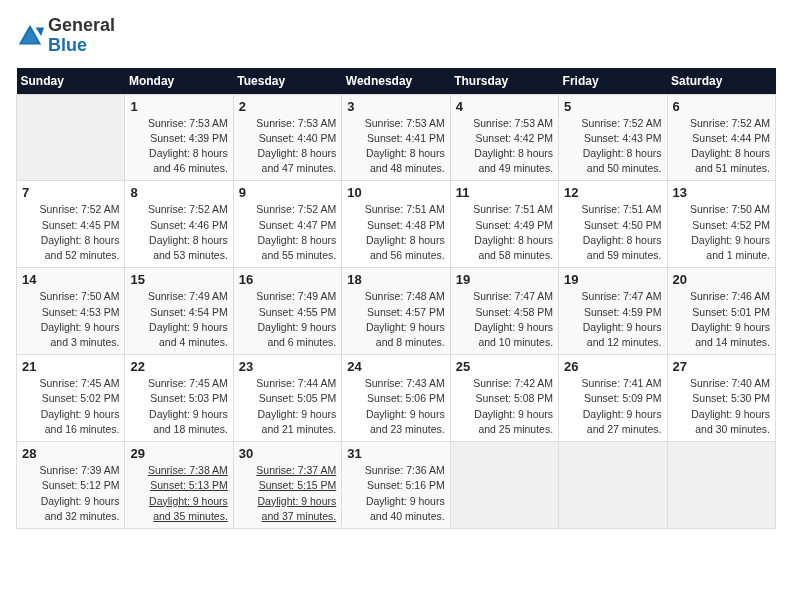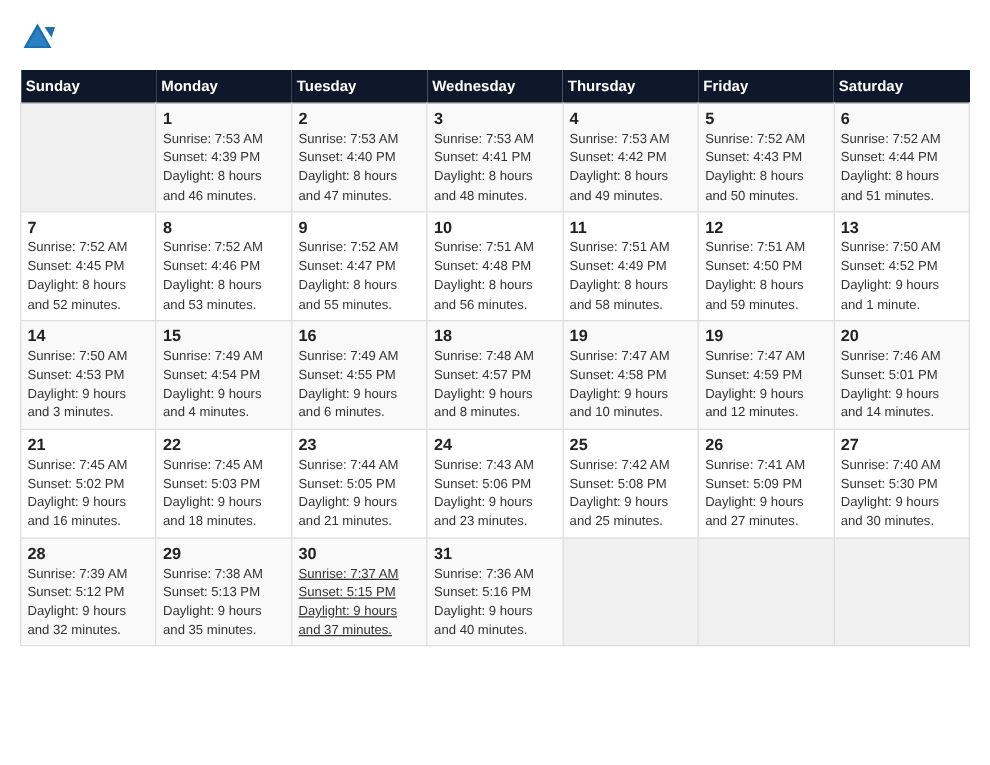--- a/index.html
+++ b/index.html
@@ -74,35 +74,40 @@
     .day-number {
       font-size: 13px;
       font-weight: bold;
       color: #222;
       margin-bottom: 2px;
     }
     .day-info {
       color: #333;
       line-height: 1.45;
       font-size: 10.5px;
+      text-align: right;
     }
     .empty-cell {
       background: #f0f0f0 !important;
     }
   </style>
 </head>
 <body>
 
 <div class="header-row">
   <div class="logo">
     <svg class="logo-icon" viewBox="0 0 40 40">
       <polygon points="20,4 36,32 4,32" fill="#1a6faf"></polygon>
       <polygon points="20,10 32,30 8,30" fill="#2a80c0"></polygon>
       <polygon points="28,8 40,8 36,20" fill="#1a6faf"></polygon>
     </svg>
+    <div class="logo-text">
+      <span class="logo-general">General</span><br>
+      <span class="logo-blue">Blue</span>
+    </div>
   </div>
 </div>
 
 <table>
   <thead>
     <tr>
     <th>Sunday</th>
         <th>Monday</th>
         <th>Tuesday</th>
         <th>Wednesday</th>
@@ -313,21 +318,21 @@
       <tr>
         <td>
           <div class="day-number">28</div>
           <div class="day-info" style="white-space: pre-line;">Sunrise: 7:39 AM
 Sunset: 5:12 PM
 Daylight: 9 hours
 and 32 minutes.</div>
         </td>
         <td>
           <div class="day-number">29</div>
-          <div class="day-info" style="white-space: pre-line;">Sunrise: 7:38 AM
+          <div class="day-info" style="white-space: pre-line; text-decoration: underline;">Sunrise: 7:38 AM
 Sunset: 5:13 PM
 Daylight: 9 hours
 and 35 minutes.</div>
         </td>
         <td>
           <div class="day-number">30</div>
           <div class="day-info" style="white-space: pre-line; text-decoration: underline;">Sunrise: 7:37 AM
 Sunset: 5:15 PM
 Daylight: 9 hours
 and 37 minutes.</div>

